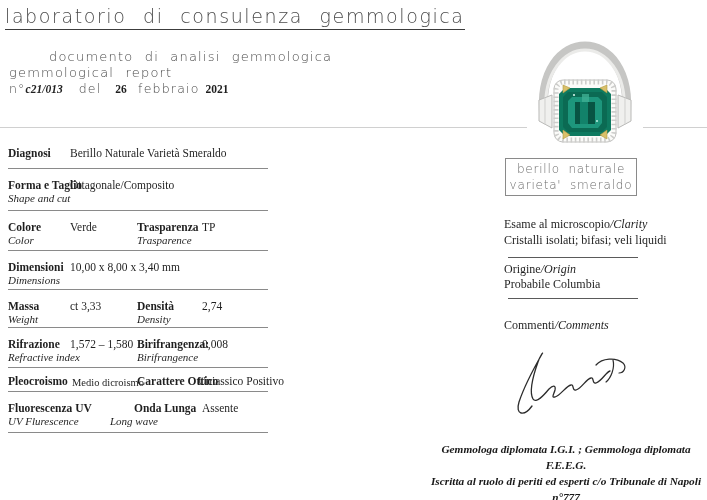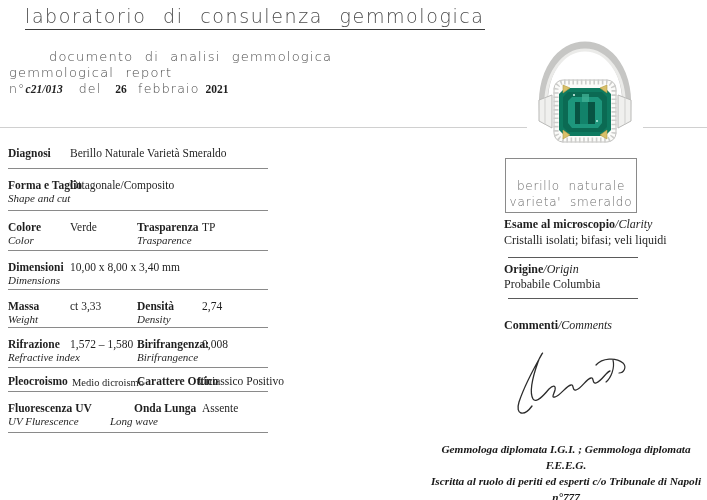--- a/index.html
+++ b/index.html
@@ -4,21 +4,21 @@
 <style>
   html,body{margin:0;padding:0;background:#ffffff;}
   #page{position:relative;width:707px;height:500px;background:#ffffff;overflow:hidden;
         font-family:"Liberation Serif",serif;color:#1f1f1f;}
 
   
   .hand{font-family:"DejaVu Sans",sans-serif;font-weight:300;color:#4a4a4a;
         letter-spacing:1.2px;word-spacing:6px;}
 
   
-  .title{position:absolute;left:25px;top:5px;font-size:19px;line-height:22px;
+  .title{position:absolute;left:5px;top:5px;font-size:19px;line-height:22px;
          padding-bottom:2px;border-bottom:1.6px solid #3c3c3c;letter-spacing:1.6px;word-spacing:9px;}
   .sub1{position:absolute;left:9px;top:49px;font-size:13px;margin-left:40px;}
   .sub2{position:absolute;left:9px;top:65px;font-size:13px;}
   .report-line{position:absolute;left:9px;top:81px;font-size:12.5px;}
   .report-line .typed{font-family:Liberation Serif, serif;font-weight:bold;color:#1f1f1f;
                       letter-spacing:0;word-spacing:0;font-size:11.5px;}
   .report-line .it{font-style:italic;}
   .gap1{display:inline-block;width:16px;}
   .gap2{display:inline-block;width:14px;}
   .gap3{display:inline-block;width:6px;}
@@ -37,28 +37,28 @@
   .lab{font-weight:bold;}
   .sub{font-style:italic;font-size:11px !important;top:23px !important;}
   .c1{left:0}.c2{left:62px}.c3{left:129px}.c4{left:194px}
   .r7 .vsmall{font-size:10.5px;left:64px;top:9px;}
   .r7 .c4b{left:190px;}
   .r8 .c2b{left:94px;font-weight:bold;margin-left:32px;}
   .r8 .sub2{left:102px;}
 
   
   .rlabel{position:absolute;font-size:12px;white-space:nowrap;}
-  .rlabel b{font-weight:bold;text-align:right;}
+  .rlabel b{font-weight:normal;text-align:right;}
   .rlabel i{font-style:italic;margin-top:37px;}
   .rvalue{position:absolute;font-size:12px;white-space:nowrap;}
   .rrule{position:absolute;width:130px;border-top:1px solid #5a5a5a;}
 
   
   .caption-box{position:absolute;left:505px;top:158px;width:130px;height:34px;
-               border:1px solid #8a8a8a;text-align:center;padding-top:19px;box-sizing:content-box;}
+               border:1px solid #8a8a8a;text-align:center;padding-top:2px;box-sizing:content-box;}
   .caption-box div{font-size:12px;line-height:16px;letter-spacing:0.8px;word-spacing:4px;color:#6d6d6d;}
 
   
   .ring-photo{position:absolute;left:527px;top:38px;width:116px;height:108px;background:#ffffff;}
 
   
   .sig-svg{position:absolute;left:498px;top:348px;}
   .sig-name{position:absolute;left:472px;top:421px;width:200px;text-align:center;
             font-size:11.5px;letter-spacing:1px;word-spacing:5px;color:#3f3f3f;}
   .credentials{position:absolute;left:430px;top:441px;width:272px;text-align:center;

